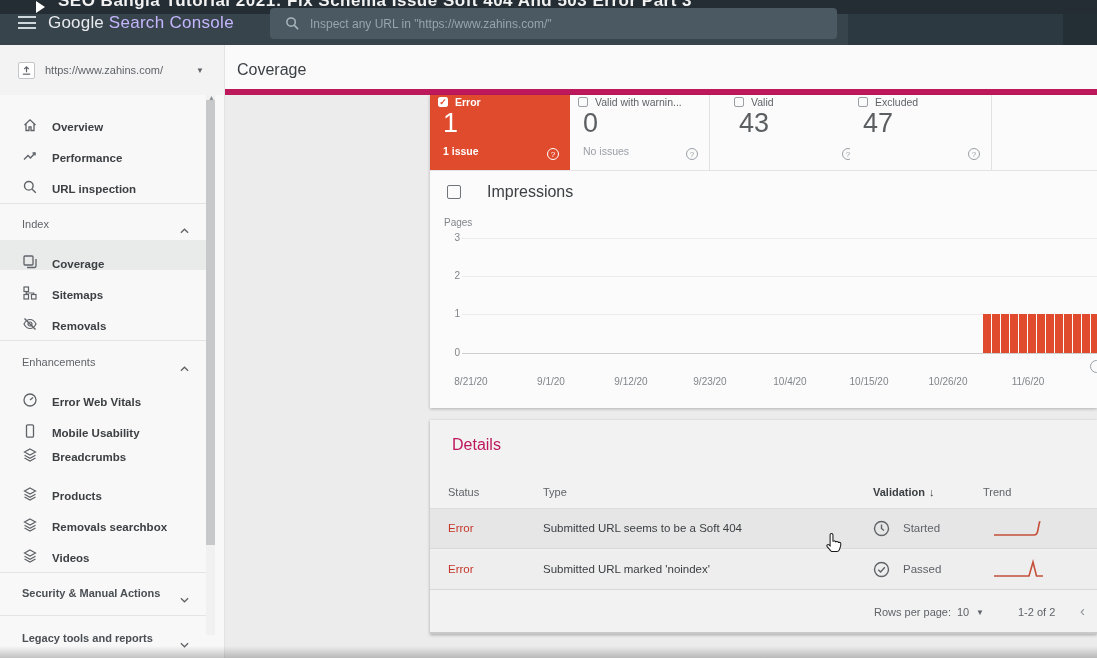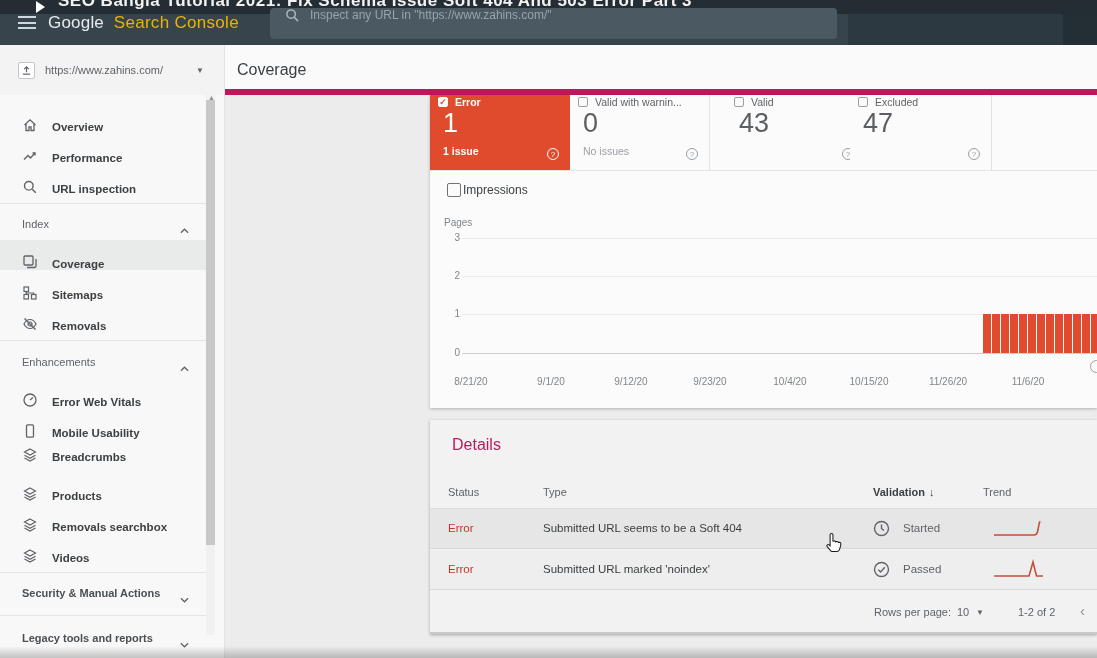--- a/index.html
+++ b/index.html
@@ -13,23 +13,23 @@
   .video-title { position:absolute; left:58px; top:-9px; color:#f2f2f2; font-size:17px; font-weight:bold;
     white-space:nowrap; letter-spacing:.5px; }
   .play-tri { position:absolute; left:36px; top:1px; width:0; height:0;
     border-left:9px solid #fff; border-top:6px solid transparent; border-bottom:6px solid transparent; }
   .topbar-dark-right { position:absolute; right:0; top:0; width:249px; height:45px; background:#2d3940; }
   .topbar-dark-corner { position:absolute; right:0; top:0; width:34px; height:45px; background:#242f35; }
   .hamburger { position:absolute; left:18px; top:16px; width:18px; height:13px; cursor:pointer; }
   .hamburger div { height:2px; background:#cfd8dc; margin-bottom:3.5px; }
   .gsc-logo { position:absolute; left:48px; top:13px; font-size:17px; color:#e8eaed; white-space:nowrap; }
   .gsc-logo .g1 { letter-spacing:.2px; }
-  .gsc-logo .g2 { color:#eab308; font-weight:300; margin-left:5px; letter-spacing:.3px; }
+  .gsc-logo .g2 { color:#c4b5fd; font-weight:300; letter-spacing:.3px; }
   .searchbox { position:absolute; left:270px; top:8px; width:567px; height:31px; background:#4a5962;
-    border-radius:4px; display:flex; align-items:flex-start; }
+    border-radius:4px; display:flex; align-items:center; }
   .searchbox svg { margin-left:15px; }
   .searchbox input { flex:1; background:transparent; border:none; outline:none; color:#cfd8dc;
     font-size:12px; margin-left:10px; font-family:"Liberation Sans", sans-serif; }
   .searchbox input::placeholder { color:#97a5ac; opacity:1; }
 
   
   .subheader { position:absolute; left:0; top:45px; width:1097px; height:50px; background:#fafafa;
     border-bottom:6px solid #be185d; }
   .subheader-left { position:absolute; left:0; top:0; width:225px; height:50px; background:#f3f3f3;
     border-right:1px solid #e3e3e3; }
@@ -72,21 +72,21 @@
   .sumcard.error .sum-value { color:#fff; }
   .sum-sub { position:absolute; left:13px; top:50px; font-size:10.5px; color:#9aa0a6; }
   .sumcard.error .sum-sub { color:#fff; font-weight:bold; }
   .help-circle { position:absolute; right:11px; top:53px; width:12px; height:12px; border:1px solid #9aa0a6;
     border-radius:50%; font-size:8px; color:#9aa0a6; text-align:center; line-height:11px; cursor:pointer; }
   .sumcard.error .help-circle { border-color:#fff; color:#fff; }
   .sum-bottom-border { position:absolute; left:0; top:75px; width:667px; border-top:1px solid #e4e4e4; }
 
   .imp-row { position:absolute; left:17px; top:88px; display:flex; align-items:center; cursor:pointer; }
   .imp-cb { width:14px; height:14px; border:1.5px solid #70757a; border-radius:2px; background:#fbfbfb; }
-  .imp-label { margin-left:2px; font-size:12px; color:#3c4043; }
+  .imp-label { margin-left:26px; font-size:16px; color:#3c4043; }
 
   .chart-ylab { position:absolute; left:14px; top:122px; font-size:10px; color:#80868b; }
   .grid-line { position:absolute; left:32px; width:635px; border-top:1px solid #ececec; }
   .grid-line.zero { border-top:1px solid #cfcfcf; }
   .ytick { position:absolute; width:22px; text-align:right; font-size:10px; color:#80868b; }
   .bars { position:absolute; left:553px; top:219px; width:114px; height:39px;
     background:repeating-linear-gradient(90deg, #df4b2c 0px, #df4b2c 8px, #fbfbfb 8px, #fbfbfb 9px); }
   .chart-partial-circle { position:absolute; left:660px; top:265px; width:13px; height:13px;
     border:1.5px solid #9aa0a6; border-radius:50%; }
   .xtick { position:absolute; top:281px; transform:translateX(-50%); font-size:10px; color:#80868b; white-space:nowrap; }
@@ -391,21 +391,21 @@
 
     <div class="bars"></div>
     <div class="chart-partial-circle"></div>
 
     <div class="xtick" style="left:41px">8/21/20</div>
     <div class="xtick" style="left:121px">9/1/20</div>
     <div class="xtick" style="left:201px">9/12/20</div>
     <div class="xtick" style="left:280px">9/23/20</div>
     <div class="xtick" style="left:360px">10/4/20</div>
     <div class="xtick" style="left:439px">10/15/20</div>
-    <div class="xtick" style="left:518px">11/26/20</div>
+    <div class="xtick" style="left:518px">10/26/20</div>
     <div class="xtick" style="left:598px">11/6/20</div>
   </div>
 
   <div class="cardB">
     <div class="details-title">Details</div>
 
     <div class="th" style="left:18px">Status</div>
     <div class="th" style="left:113px">Type</div>
     <div class="th sorted" style="left:443px"><span>Validation</span><span class="sort-arrow">↓</span></div>
     <div class="th" style="left:553px">Trend</div>

